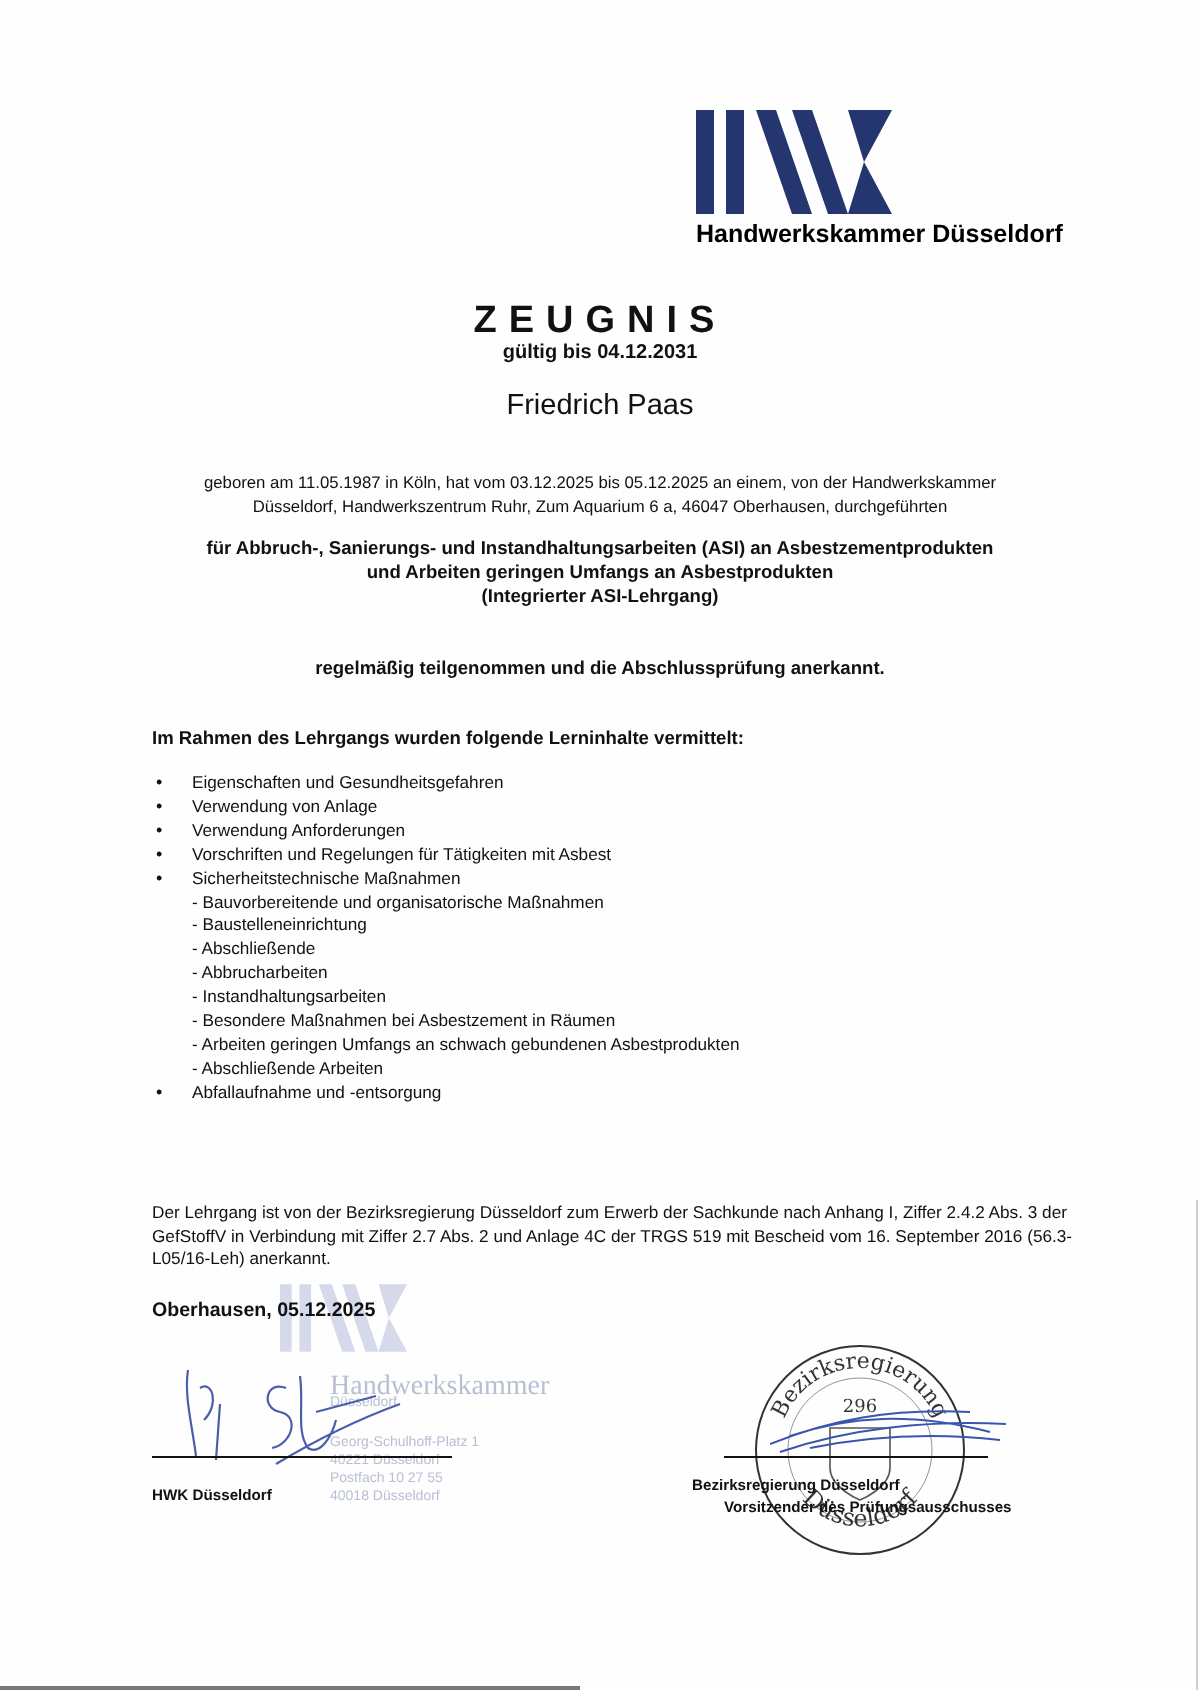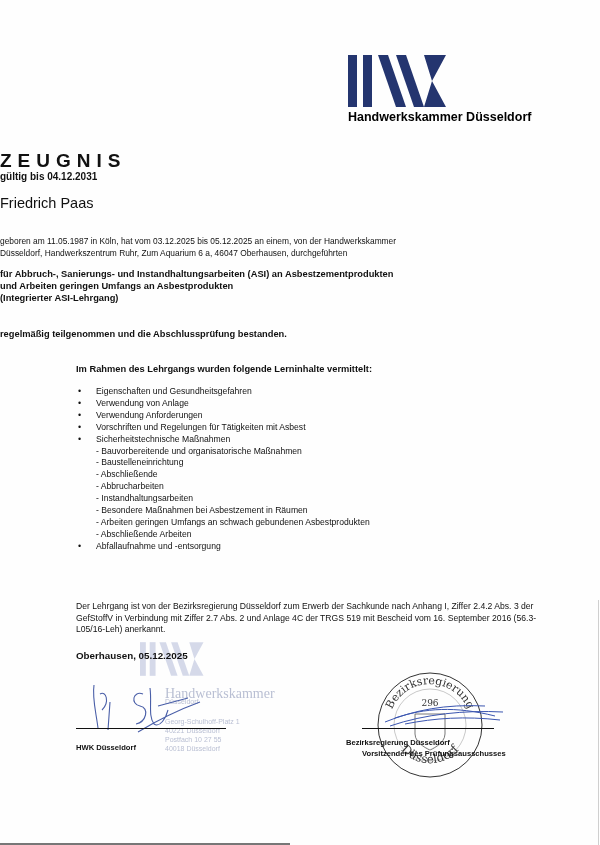--- a/index.html
+++ b/index.html
@@ -5,21 +5,21 @@
     html, body { margin: 0; padding: 0; background: #ffffff; }
     body { width: 600px; height: 845px; position: relative; overflow: hidden;
            font-family: "Liberation Sans", sans-serif; color: #111; }
     .page { position: absolute; left: 0; top: 0; width: 600px; height: 845px; background: #fefefe; }
     .right-edge { position: absolute; right: 1px; top: 600px; width: 1px; height: 245px; background: #cfcfcf; }
     .bottom-edge { position: absolute; left: 0; bottom: 0; width: 290px; height: 2px; background: #777; }
 
     .logo { position: absolute; left: 348px; top: 55px; width: 108px; height: 52px; }
     .logo-text { position: absolute; left: 348px; top: 110px; font-size: 12.5px; font-weight: bold; color: #000000; white-space: nowrap; }
 
-    .center { position: absolute; left: 0; width: 600px; text-align: left; }
+    .center { position: absolute; left: 0; width: 600px; text-align: center; }
     .title { top: 150px; font-size: 19px; font-weight: bold; letter-spacing: 6px; }
     .valid { top: 171px; font-size: 10px; font-weight: bold; }
     .name { top: 195px; font-size: 14.5px; font-weight: normal; }
     .intro { top: 236px; font-size: 8.4px; line-height: 11.5px; }
     .course { top: 268px; font-size: 9.3px; font-weight: bold; line-height: 12px; }
     .result { top: 329px; font-size: 9.3px; font-weight: bold; }
 
     .section-head { position: absolute; left: 76px; top: 364px; font-size: 9.3px; font-weight: bold; }
     .topics { position: absolute; left: 76px; top: 386px; font-size: 8.6px; line-height: 11.9px; margin: 0; padding: 0; list-style: none; }
     .topics li { position: relative; padding-left: 20px; }
@@ -70,21 +70,21 @@
     <div>geboren am 11.05.1987 in Köln, hat vom 03.12.2025 bis 05.12.2025 an einem, von der Handwerkskammer</div>
     <div>Düsseldorf, Handwerkszentrum Ruhr, Zum Aquarium 6 a, 46047 Oberhausen, durchgeführten</div>
   </div>
 
   <div class="center course">
     <div>für Abbruch-, Sanierungs- und Instandhaltungsarbeiten (ASI) an Asbestzementprodukten</div>
     <div>und Arbeiten geringen Umfangs an Asbestprodukten</div>
     <div>(Integrierter ASI-Lehrgang)</div>
   </div>
 
-  <div class="center result">regelmäßig teilgenommen und die Abschlussprüfung bestanden.</div>
+  <div class="center result">regelmäßig teilgenommen und die Abschlussprüfung anerkannt.</div>
 
   <div class="section-head">Im Rahmen des Lehrgangs wurden folgende Lerninhalte vermittelt:</div>
 
   <ul class="topics" id="topics">
       <li class="bullet"><span class="bullet">•</span><span>Eigenschaften und Gesundheitsgefahren</span></li>
       <li class="bullet"><span class="bullet">•</span><span>Verwendung von Anlage</span></li>
       <li class="bullet"><span class="bullet">•</span><span>Verwendung Anforderungen</span></li>
       <li class="bullet"><span class="bullet">•</span><span>Vorschriften und Regelungen für Tätigkeiten mit Asbest</span></li>
       <li class="bullet"><span class="bullet">•</span><span>Sicherheitstechnische Maßnahmen</span></li>
       <li class="sub"><span>- Bauvorbereitende und organisatorische Maßnahmen</span></li>

